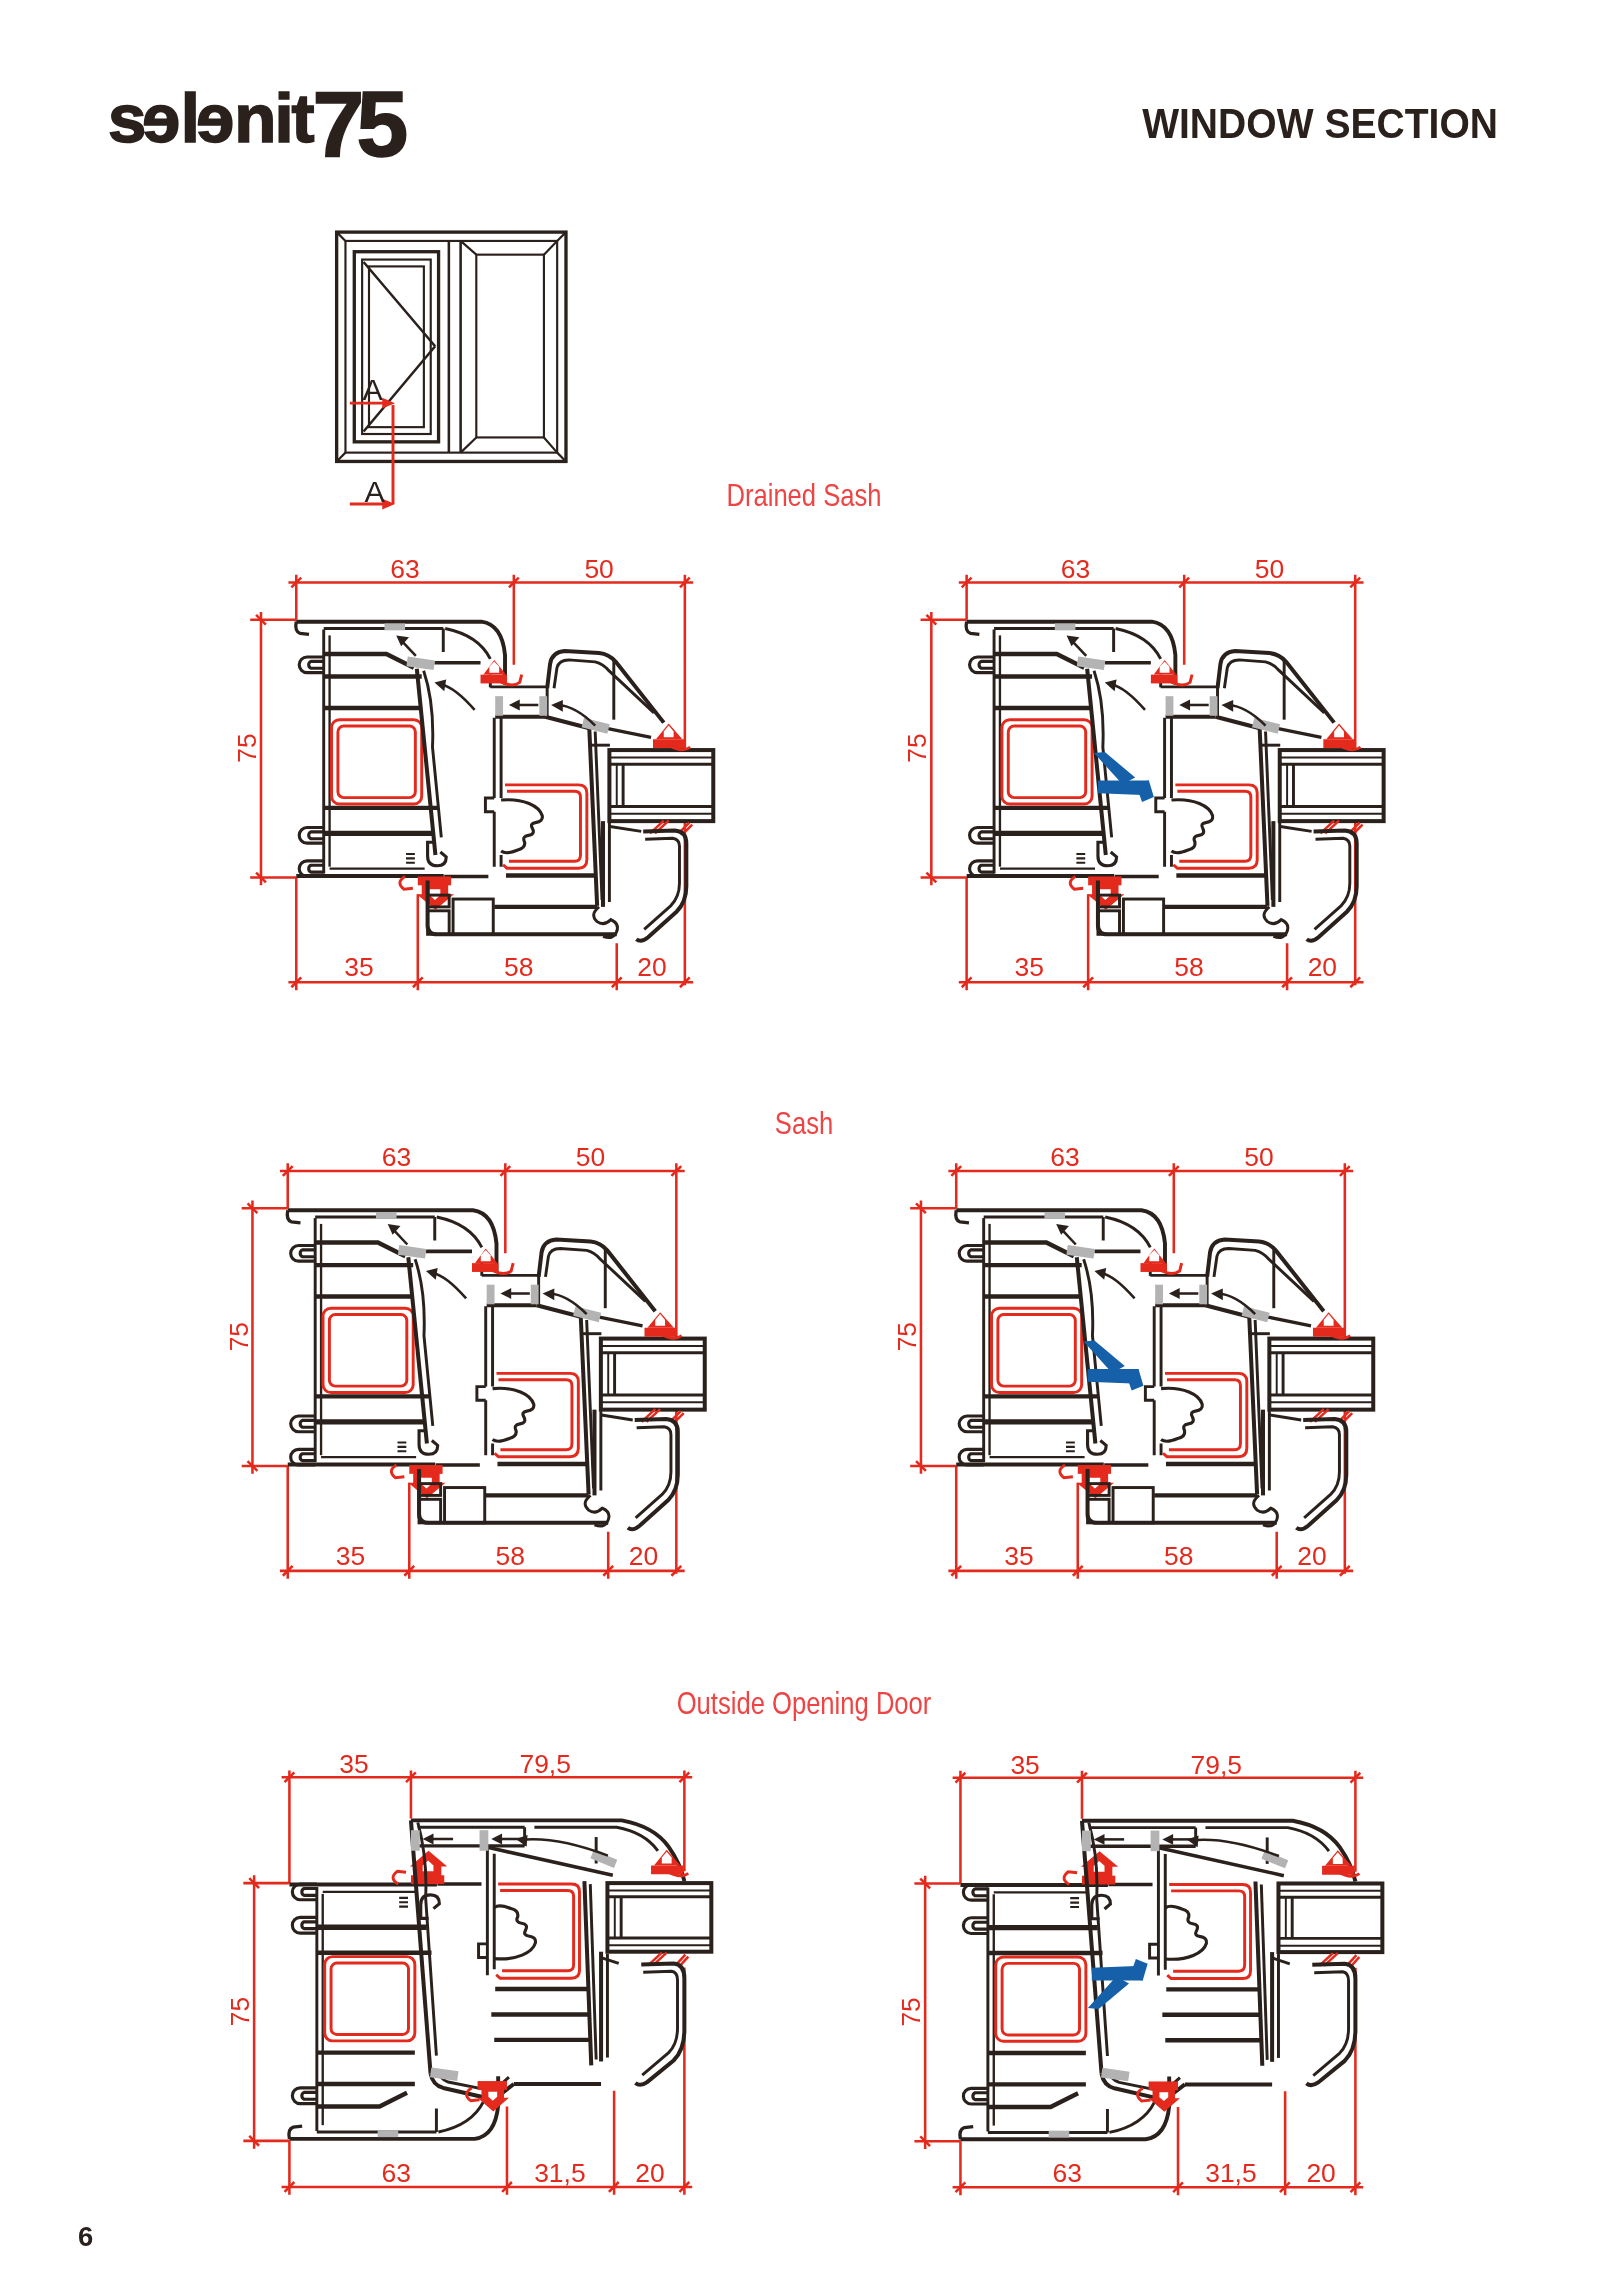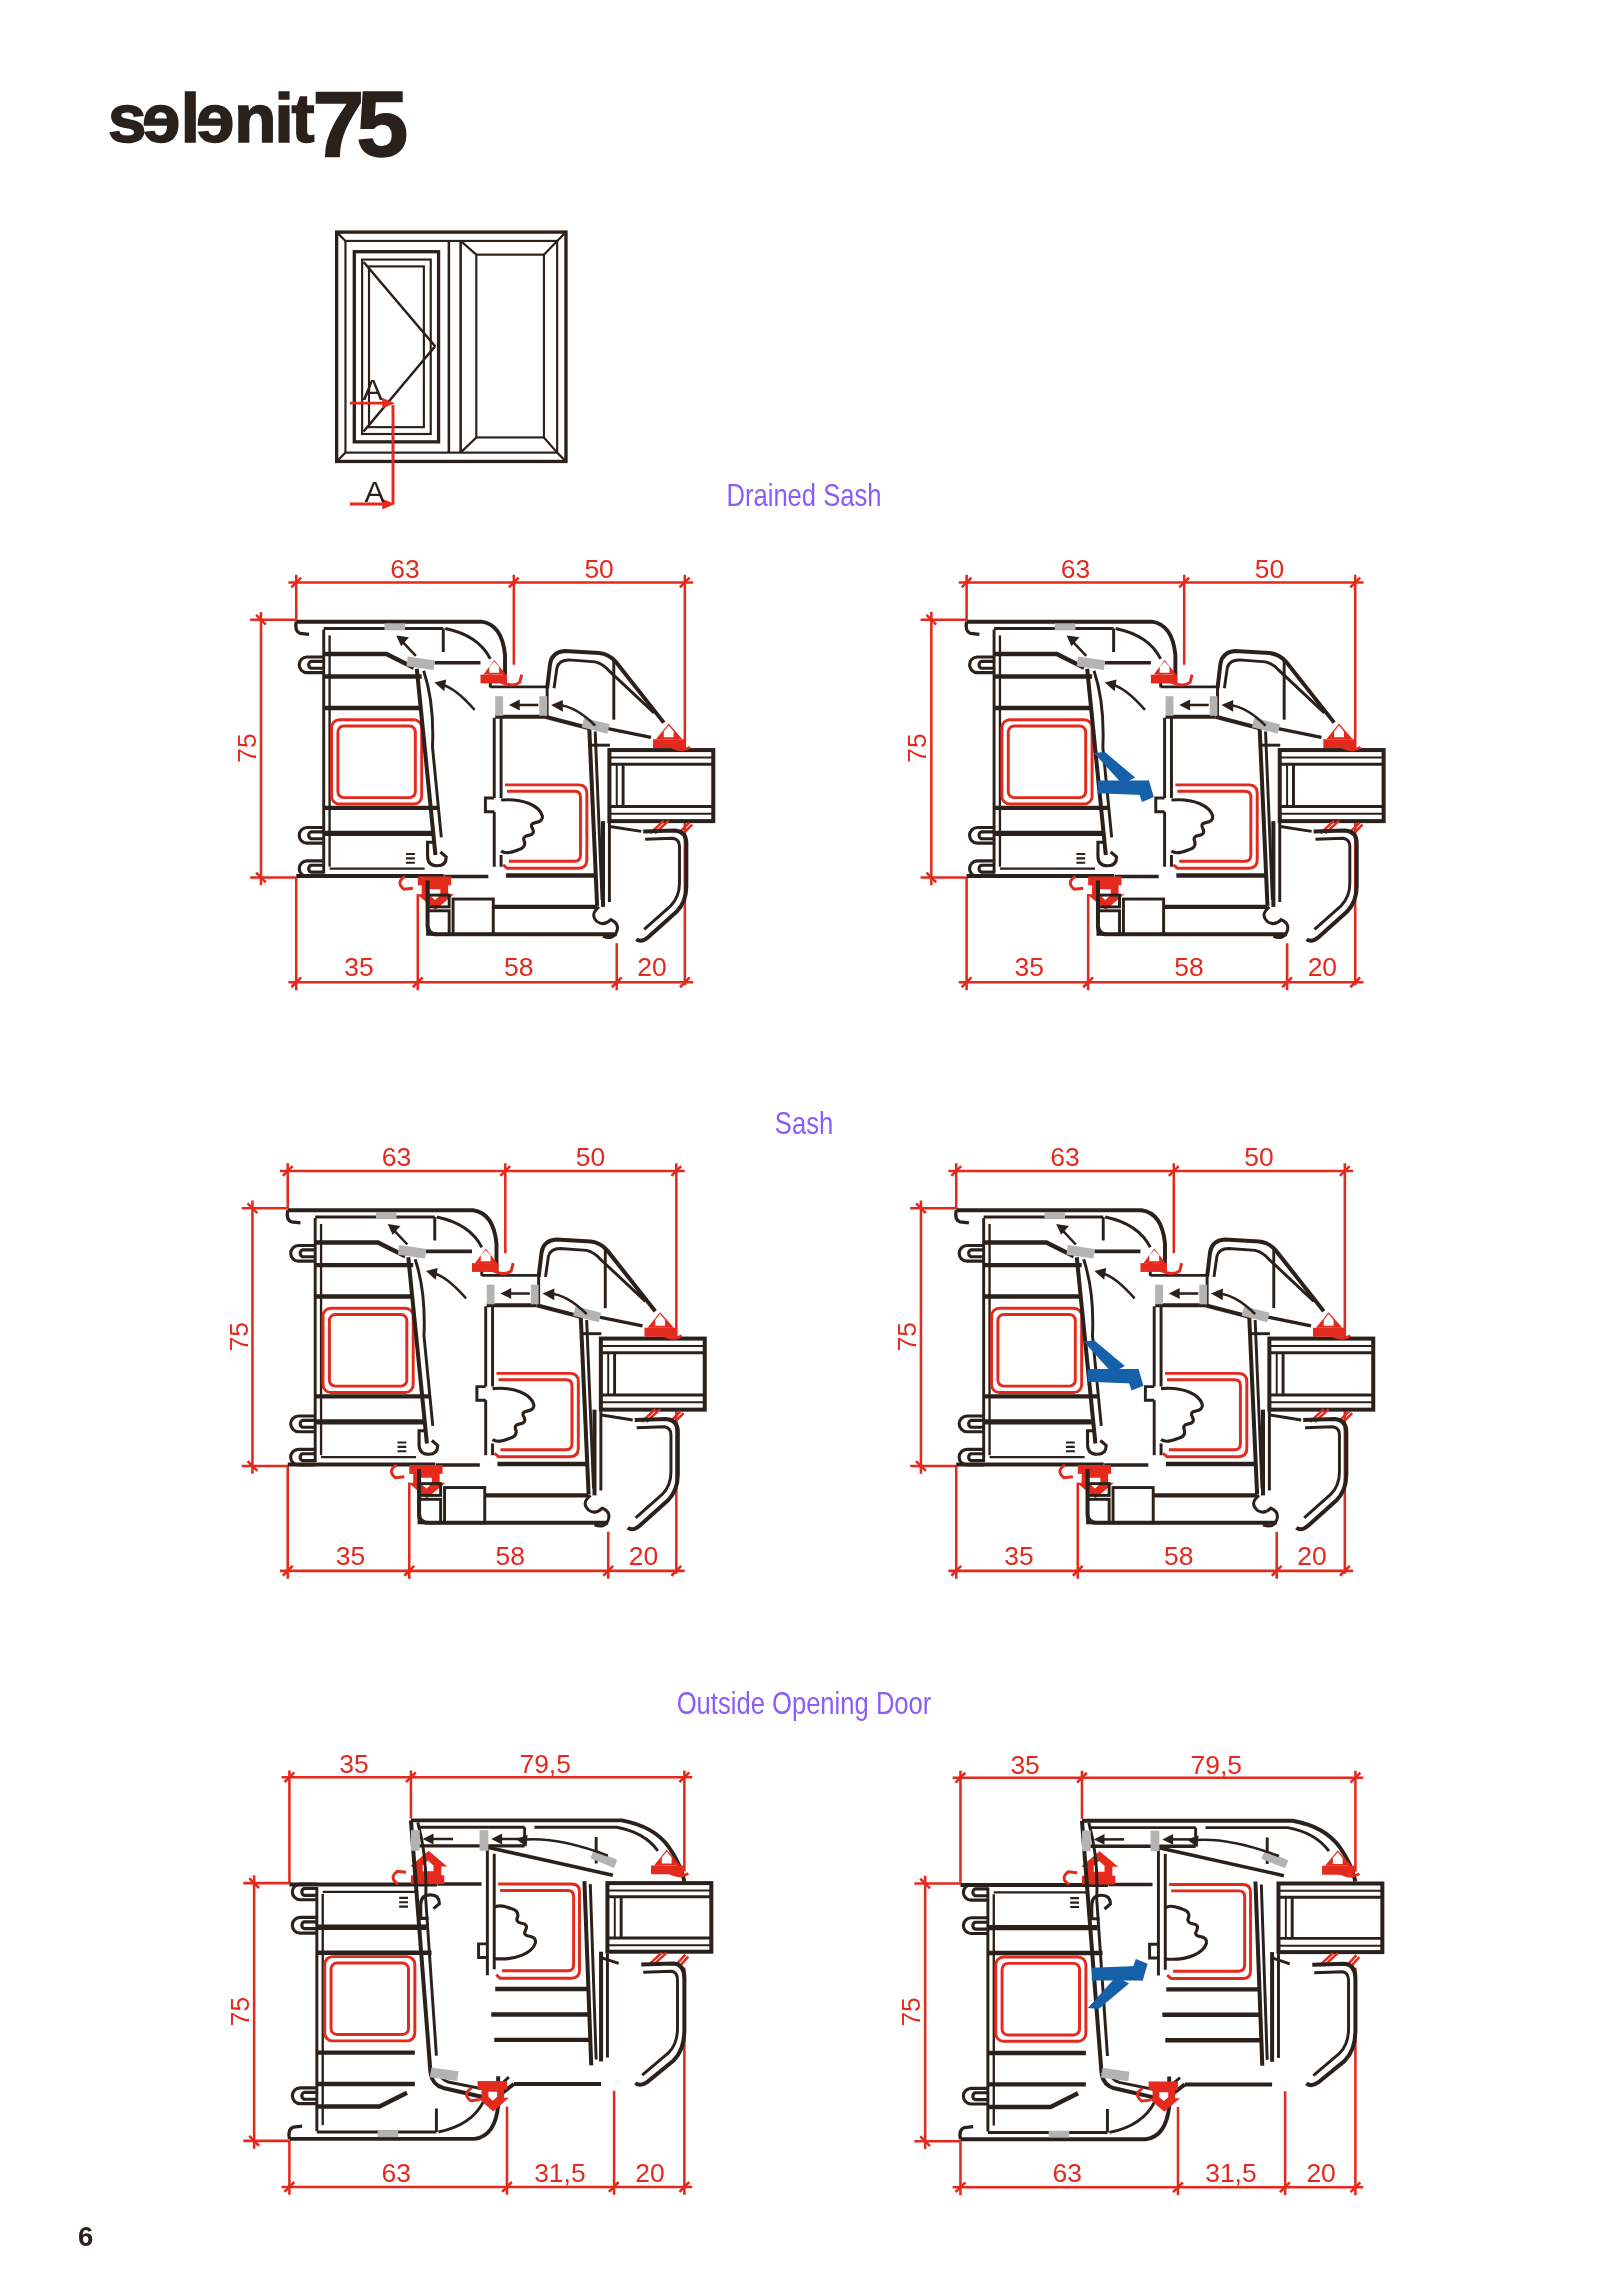--- a/index.html
+++ b/index.html
@@ -1,27 +1,28 @@
 <!DOCTYPE html>
 <html><head>
 <meta charset="utf-8">
 <style>
   html,body{margin:0;padding:0;background:#ffffff;}
   #page{position:relative;width:1621px;height:2293px;background:#ffffff;overflow:hidden;
         font-family:"Liberation Sans", sans-serif;}
-  .cap{position:absolute;color:#8b5cf6;font-size:32px;white-space:nowrap;transform:translateX(-50%);}
+  .cap{position:absolute;color:#ef4444;font-size:32px;white-space:nowrap;transform:translateX(-50%);}
   .cap span{display:inline-block;transform:scaleX(0.8);transform-origin:50% 50%;}
   svg text{font-family:"Liberation Sans", sans-serif;}
 </style>
 </head>
 <body>
 <div id="page">
 
 <div style="position:absolute;left:108px;top:79px;font-size:69px;font-weight:bold;color:#2b211c;letter-spacing:-2px;-webkit-text-stroke:1.6px #2b211c;white-space:nowrap;">s<span style="display:inline-block;transform:scaleX(-1)">e</span>l<span style="display:inline-block;transform:scaleX(-1)">e</span>nit<span style="display:inline-block;font-size:93px;line-height:0;position:relative;top:13.7px;letter-spacing:-7.8px;">75</span></div>
 
+<div style="position:absolute;left:1498px;top:100px;transform:translateX(-100%);font-size:42px;font-weight:bold;color:#2b211c;white-space:nowrap;"><span style="display:inline-block;transform:scaleX(0.93);transform-origin:100% 50%;">WINDOW SECTION</span></div>
 
 <div class="cap" style="left:804px;top:477px;"><span>Drained Sash</span></div>
 
 <div class="cap" style="left:804px;top:1105px;"><span>Sash</span></div>
 
 <div class="cap" style="left:804px;top:1685px;"><span>Outside Opening Door</span></div>
 
 <div style="position:absolute;left:78px;top:2221px;font-size:27.4px;font-weight:bold;color:#2b211c;">6</div>
 
 <svg width="1621" height="2293" viewBox="0 0 1654 2339" style="position:absolute;left:0;top:0;">

